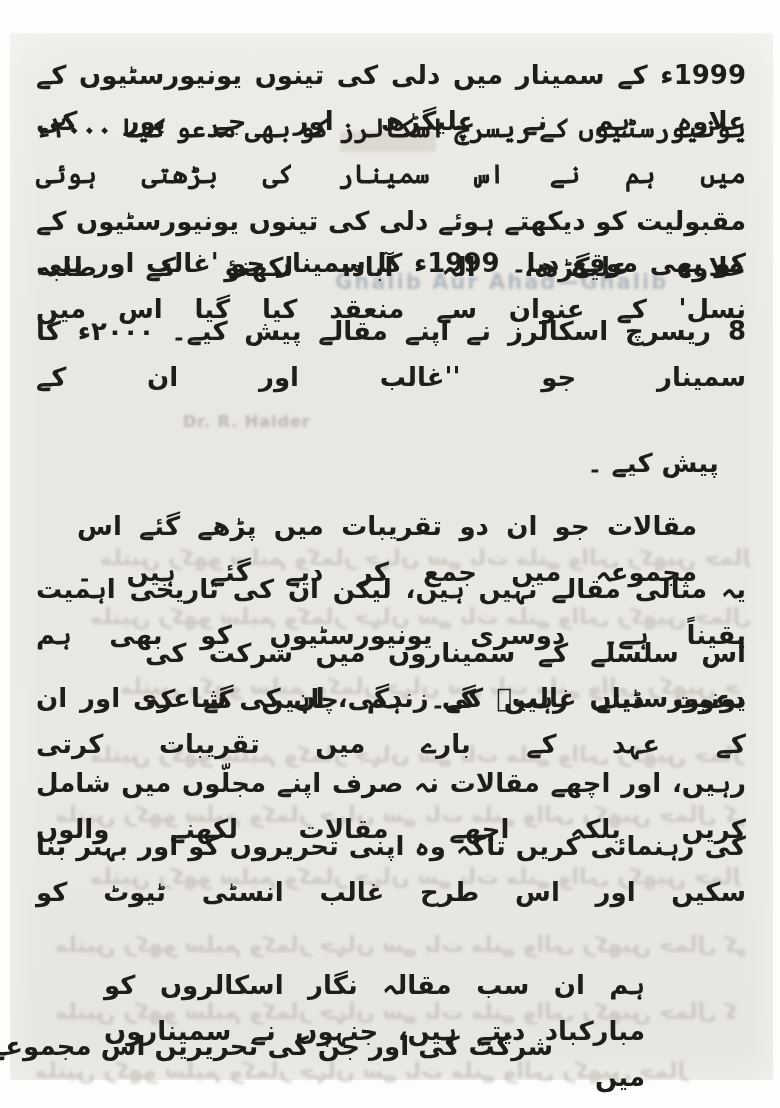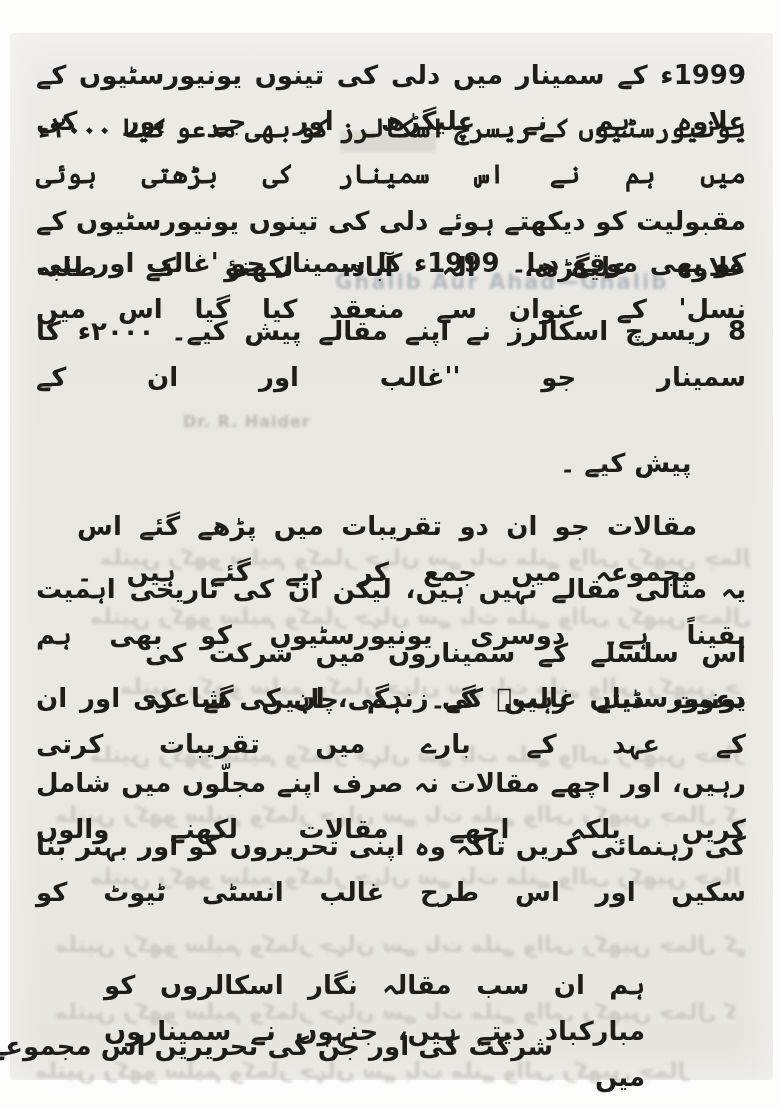--- a/index.html
+++ b/index.html
@@ -90,21 +90,21 @@
     direction: rtl;
     unicode-bidi: plaintext;
     font-size: 26px;
     font-weight: bold;
     line-height: 46px;
     color: #1f1d1a;
     white-space: nowrap;
     overflow: visible;
   }
   .urdu-line.align-justify { text-align: justify; text-align-last: justify; white-space: normal; }
-  .urdu-line.align-right   { text-align: left; }
+  .urdu-line.align-right   { text-align: center; }
 </style>
 </head>
 <body>
 
 <div class="canvas">
 
   <div class="paper"></div>
 
   <div class="bleed-layer">
     <div class="bleed-smudge"></div>

